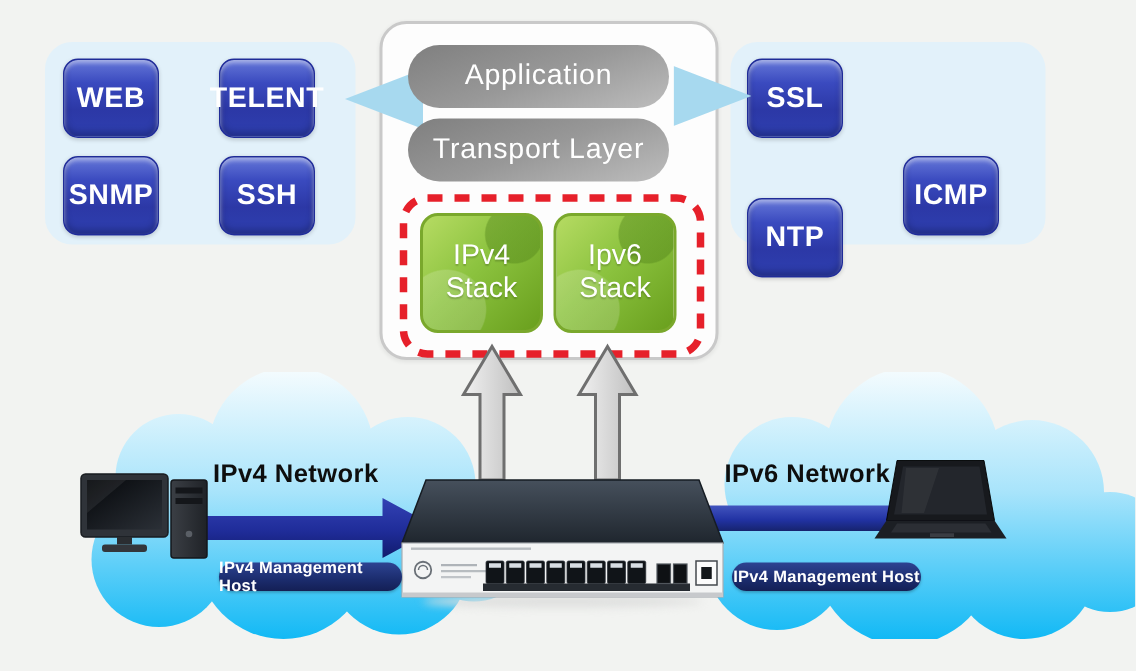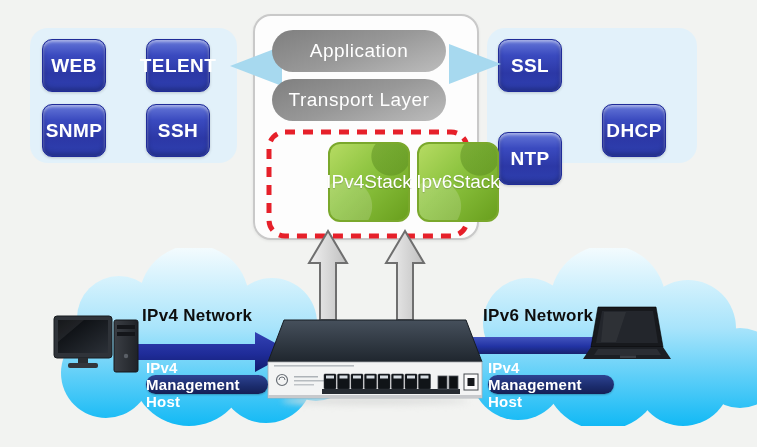--- a/index.html
+++ b/index.html
@@ -34,61 +34,61 @@
     display:flex; align-items:center; justify-content:center; }
   .layer-pill.app { top:14px; } .layer-pill.trans { top:63px; }
   .dashed-svg { position:absolute; left:10px; top:112px; }
   .stack-box { position:absolute; top:126px; width:82px; height:80px; border-radius:12px;
     border:2px solid #7aa82c; box-sizing:border-box;
     background:
       radial-gradient(circle at 78% 16%, rgba(80,130,25,.42) 0 19px, rgba(0,0,0,0) 20px),
       radial-gradient(circle at 20% 82%, rgba(255,255,255,.17) 0 26px, rgba(0,0,0,0) 27px),
       linear-gradient(135deg,#b6db63 0%,#8cc33f 45%,#699f1d 100%);
     color:#fff; font-size:19px; line-height:1.16; text-shadow:0 1px 1px rgba(0,0,0,.18);
-    display:flex; align-items:center; justify-content:center;margin-left:48px; }
+    display:flex; flex-direction:column; align-items:center; justify-content:center; }
   .stack-box.v4 { left:25px; } .stack-box.v6 { left:114px; }
 
   
   .cloud { position:absolute; }
   .net-title { position:absolute; font-size:17px; font-weight:bold; color:#0e0e0e; letter-spacing:.3px; }
   .net-title.left  { left:142px; top:306px; }
   .net-title.right { left:483px; top:306px; }
   .flow-arrow-left { position:absolute; left:133px; top:331px; }
   .flow-bar-right { position:absolute; left:468px; top:337px; width:192px; height:17px;
     background:linear-gradient(180deg,#4254be 0%,#2233a4 55%,#16236e 100%); }
   .up-arrows { position:absolute; left:300px; top:228px; }
   .switch-shadow { position:absolute; left:282px; top:397px; width:186px; height:8px;
     background:#dedfde; border-radius:50%; filter:blur(3px); }
   .switch-svg  { position:absolute; left:266px; top:310px; }
   .desktop-svg { position:absolute; left:52px;  top:314px; }
   .laptop-svg  { position:absolute; left:578px; top:305px; }
   .host-pill { position:absolute; top:375px; height:19px; border-radius:10px; box-sizing:border-box;
     background:linear-gradient(180deg,#2d4392 0%,#1b2c6d 60%,#141f55 100%);
-    color:#fff; font-size:15px; font-weight:bold; letter-spacing:.2px;
+    color:#fff; font-size:11px; font-weight:bold; letter-spacing:.2px;
     display:flex; align-items:center; justify-content:center;
     box-shadow:0 1px 2px rgba(0,0,0,.25); }
   .host-pill.left  { left:146px; width:122px; }
   .host-pill.right { left:488px; width:126px; }
 </style>
 </head>
 <body>
 
 <div class="canvas">
 
   <div class="halo left">
     <div class="proto-btn r1c1">WEB</div>
     <div class="proto-btn r1c2">TELENT</div>
     <div class="proto-btn r2c1">SNMP</div>
     <div class="proto-btn r2c2">SSH</div>
   </div>
 
   <div class="halo right">
     <div class="proto-btn r1c1">SSL</div>
     <div class="proto-btn r2c1">NTP</div>
-    <div class="proto-btn r2c2">DHCP</div>
+    <div class="proto-btn r2c2">ICMP</div>
   </div>
 
   <div class="panel">
     <div class="beam left"></div>
     <div class="beam right"></div>
     <div class="layer-pill app">Application</div>
     <div class="layer-pill trans">Transport Layer</div>
     <svg class="dashed-svg" width="206" height="112">
       <rect x="4" y="4" width="198" height="104" rx="16" fill="none" stroke="#e6202a" stroke-width="5" stroke-dasharray="10 8"></rect>
     </svg>

